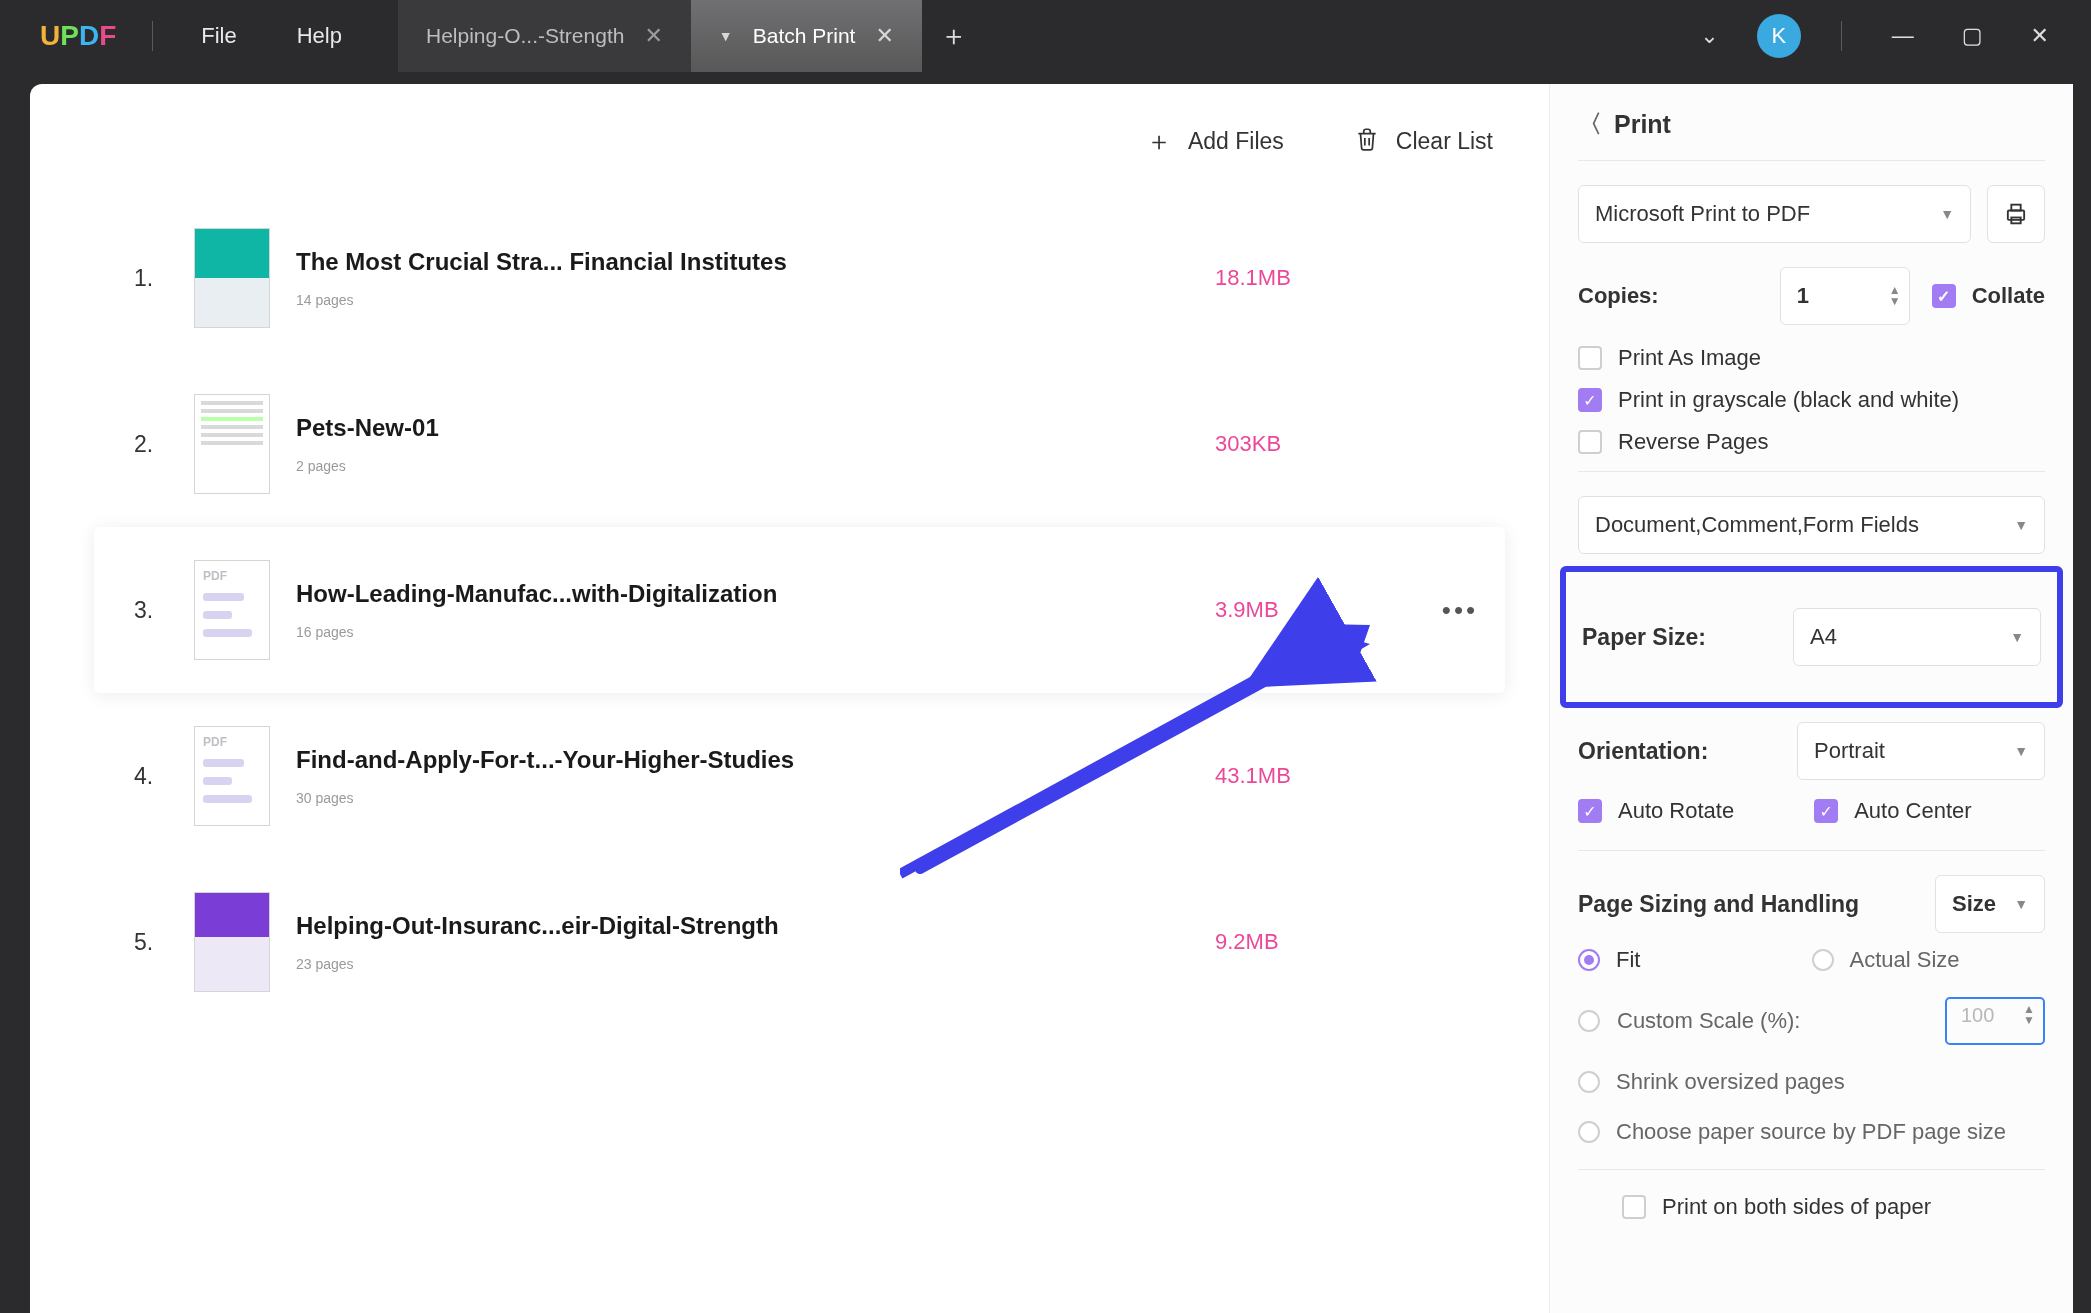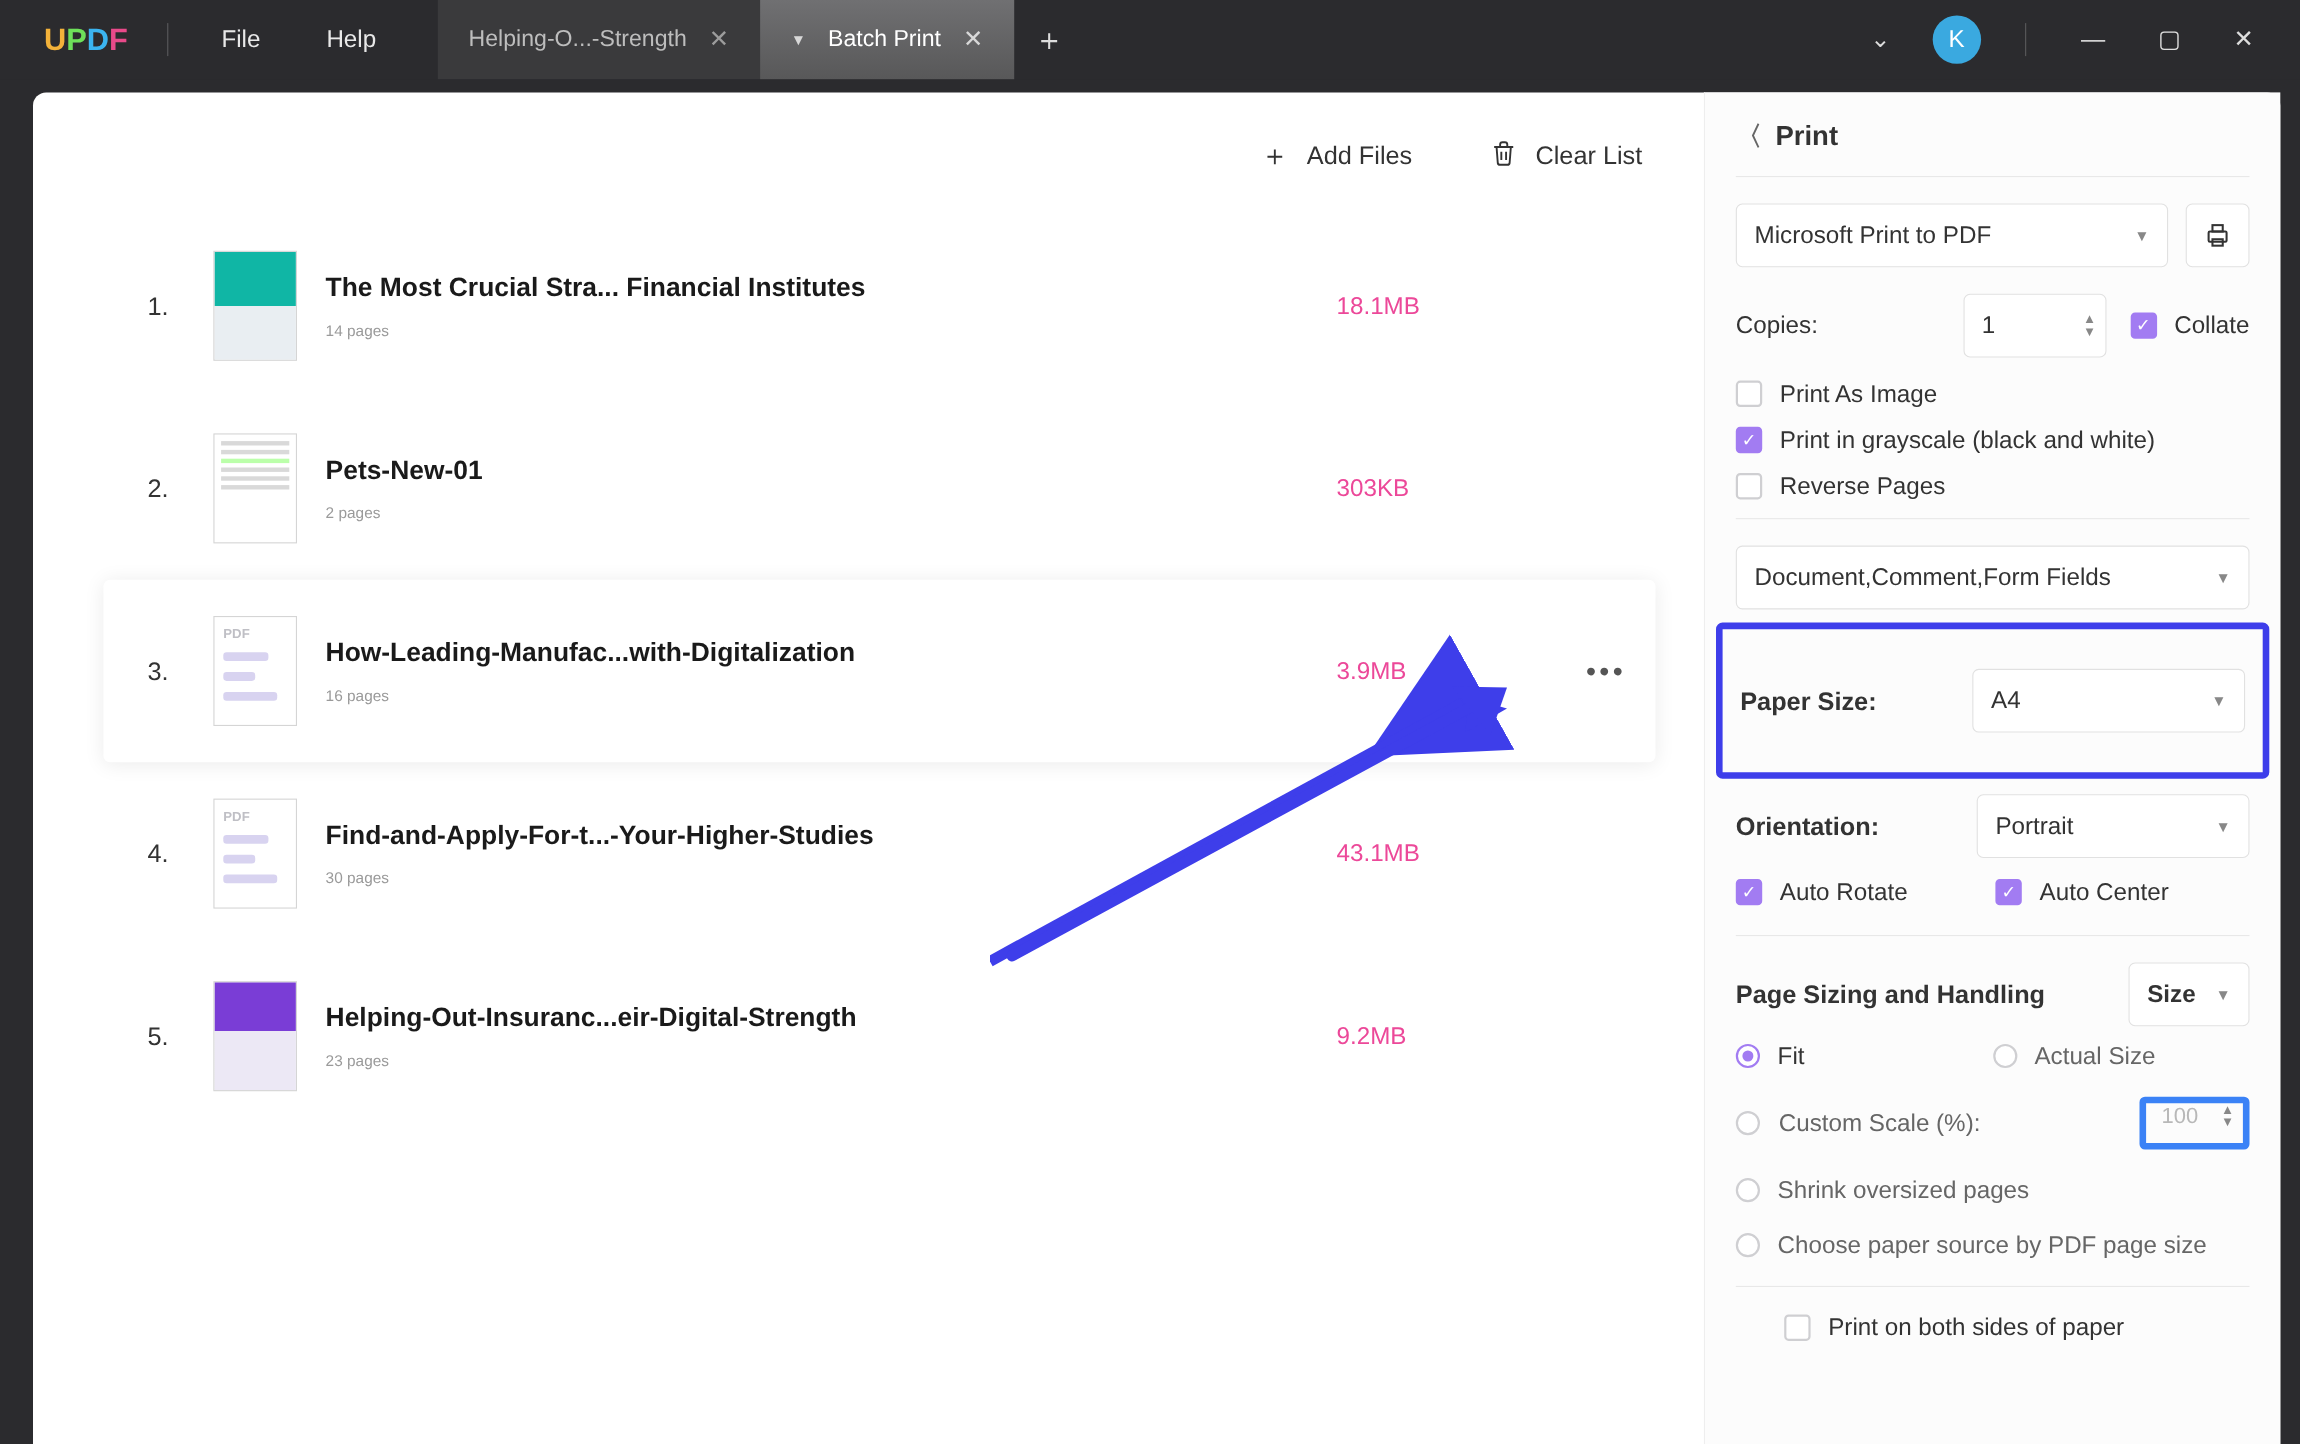--- a/index.html
+++ b/index.html
@@ -257,20 +257,21 @@
     background: #fff;
     display:flex;align-items:center;justify-content:center;
   }
   .caret { font-size: 14px; color: #888; }
   .rowopt {
     display: flex;
     align-items: center;
     justify-content: space-between;
     margin-bottom: 20px;
     font-size: 22px;
+    font-weight: bold;
   }
   .numwrap { display:flex; align-items:center; gap:22px; }
   .numbox { width: 130px; justify-content: space-between; padding-right:8px;}
   .spin { display:flex; flex-direction:column; font-size:12px; color:#888; line-height:11px;}
   .chk {
     display: flex;
     align-items: center;
     gap: 16px;
     font-size: 22px;
     margin-bottom: 16px;
@@ -323,21 +324,21 @@
   .rdot{
     width:22px;height:22px;border:2px solid #cfcfd2;border-radius:50%;
     display:flex;align-items:center;justify-content:center;background:#fff;
   }
   .rdot.on{ border-color:#a27cf2; }
   .rdot.on::after{ content:""; width:10px;height:10px;border-radius:50%;background:#a27cf2;}
   .radio-row2{
     display:grid; grid-template-columns: 1fr 1fr;
   }
   .scalebox{
-    width:100px;height:48px;border:6px solid #3b82f6;border-radius:5px;
+    width:100px;height:48px;border:2px solid #3b82f6;border-radius:5px;
     display:flex;align-items:center;justify-content:space-between;
     padding:0 8px 12px 14px;color:#b8b8b8;font-size:20px;margin-left:auto;
   }
 
   
   .arrow {
     position: absolute;
     left: 870px;
     top: 360px;
     pointer-events: none;

